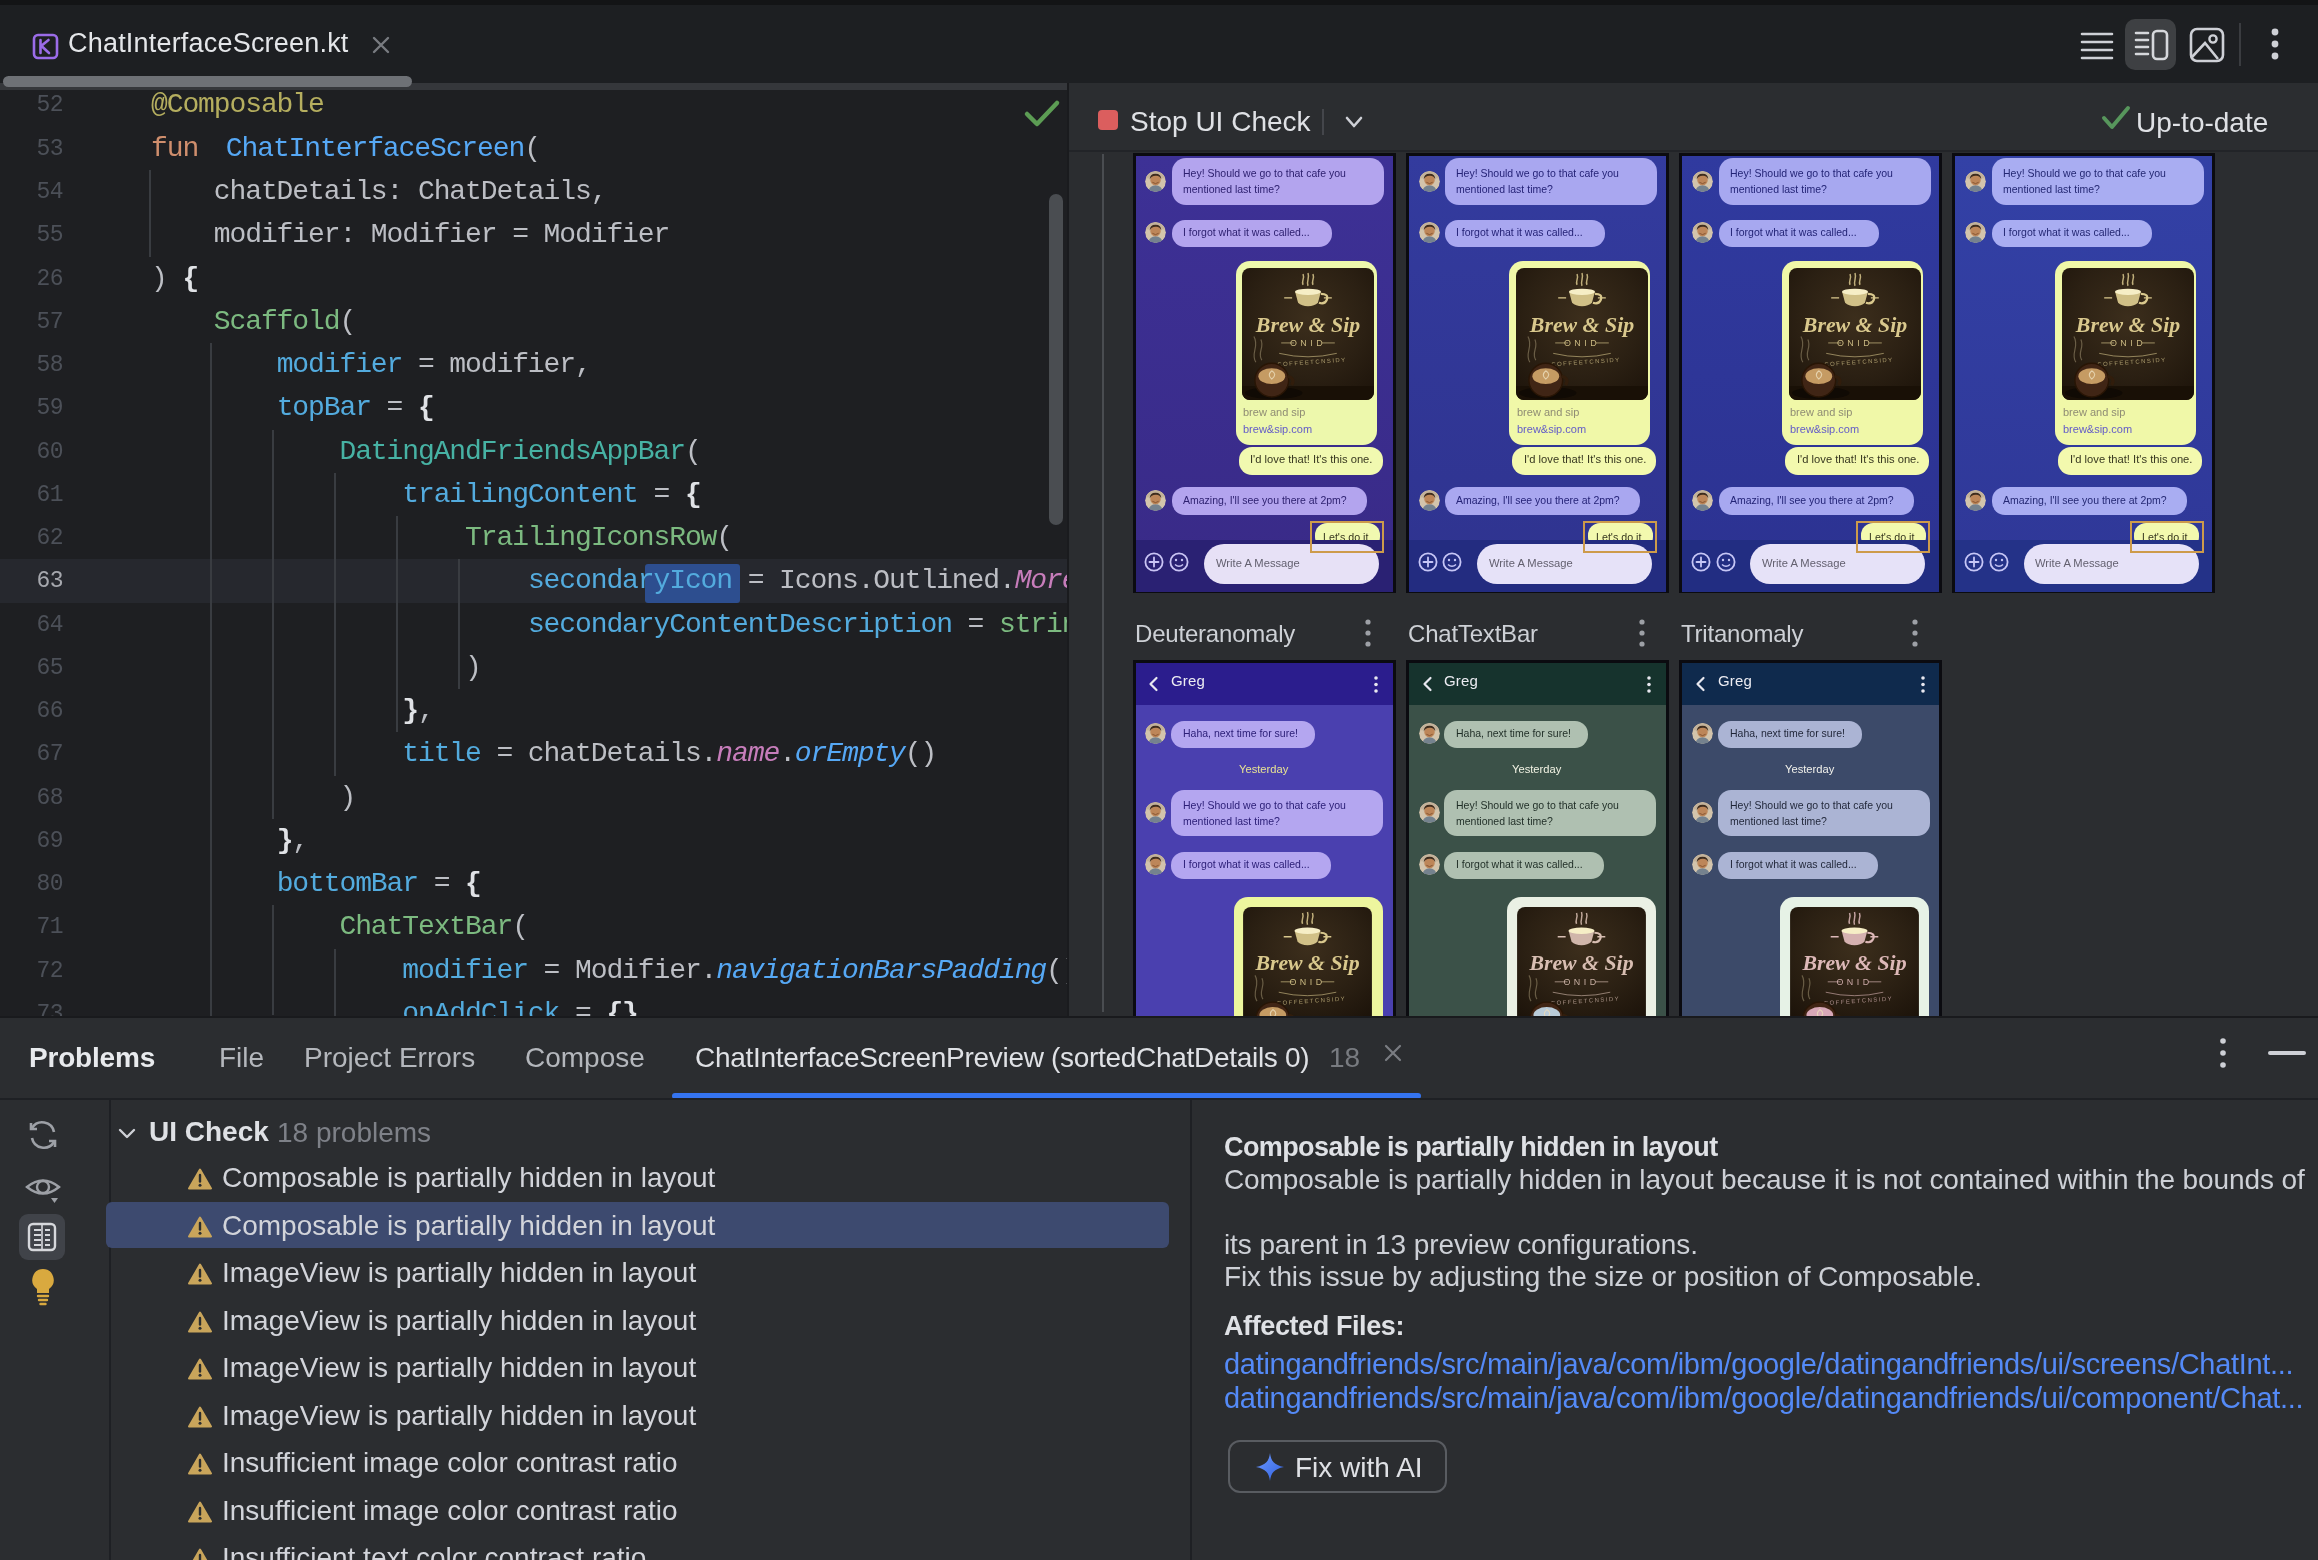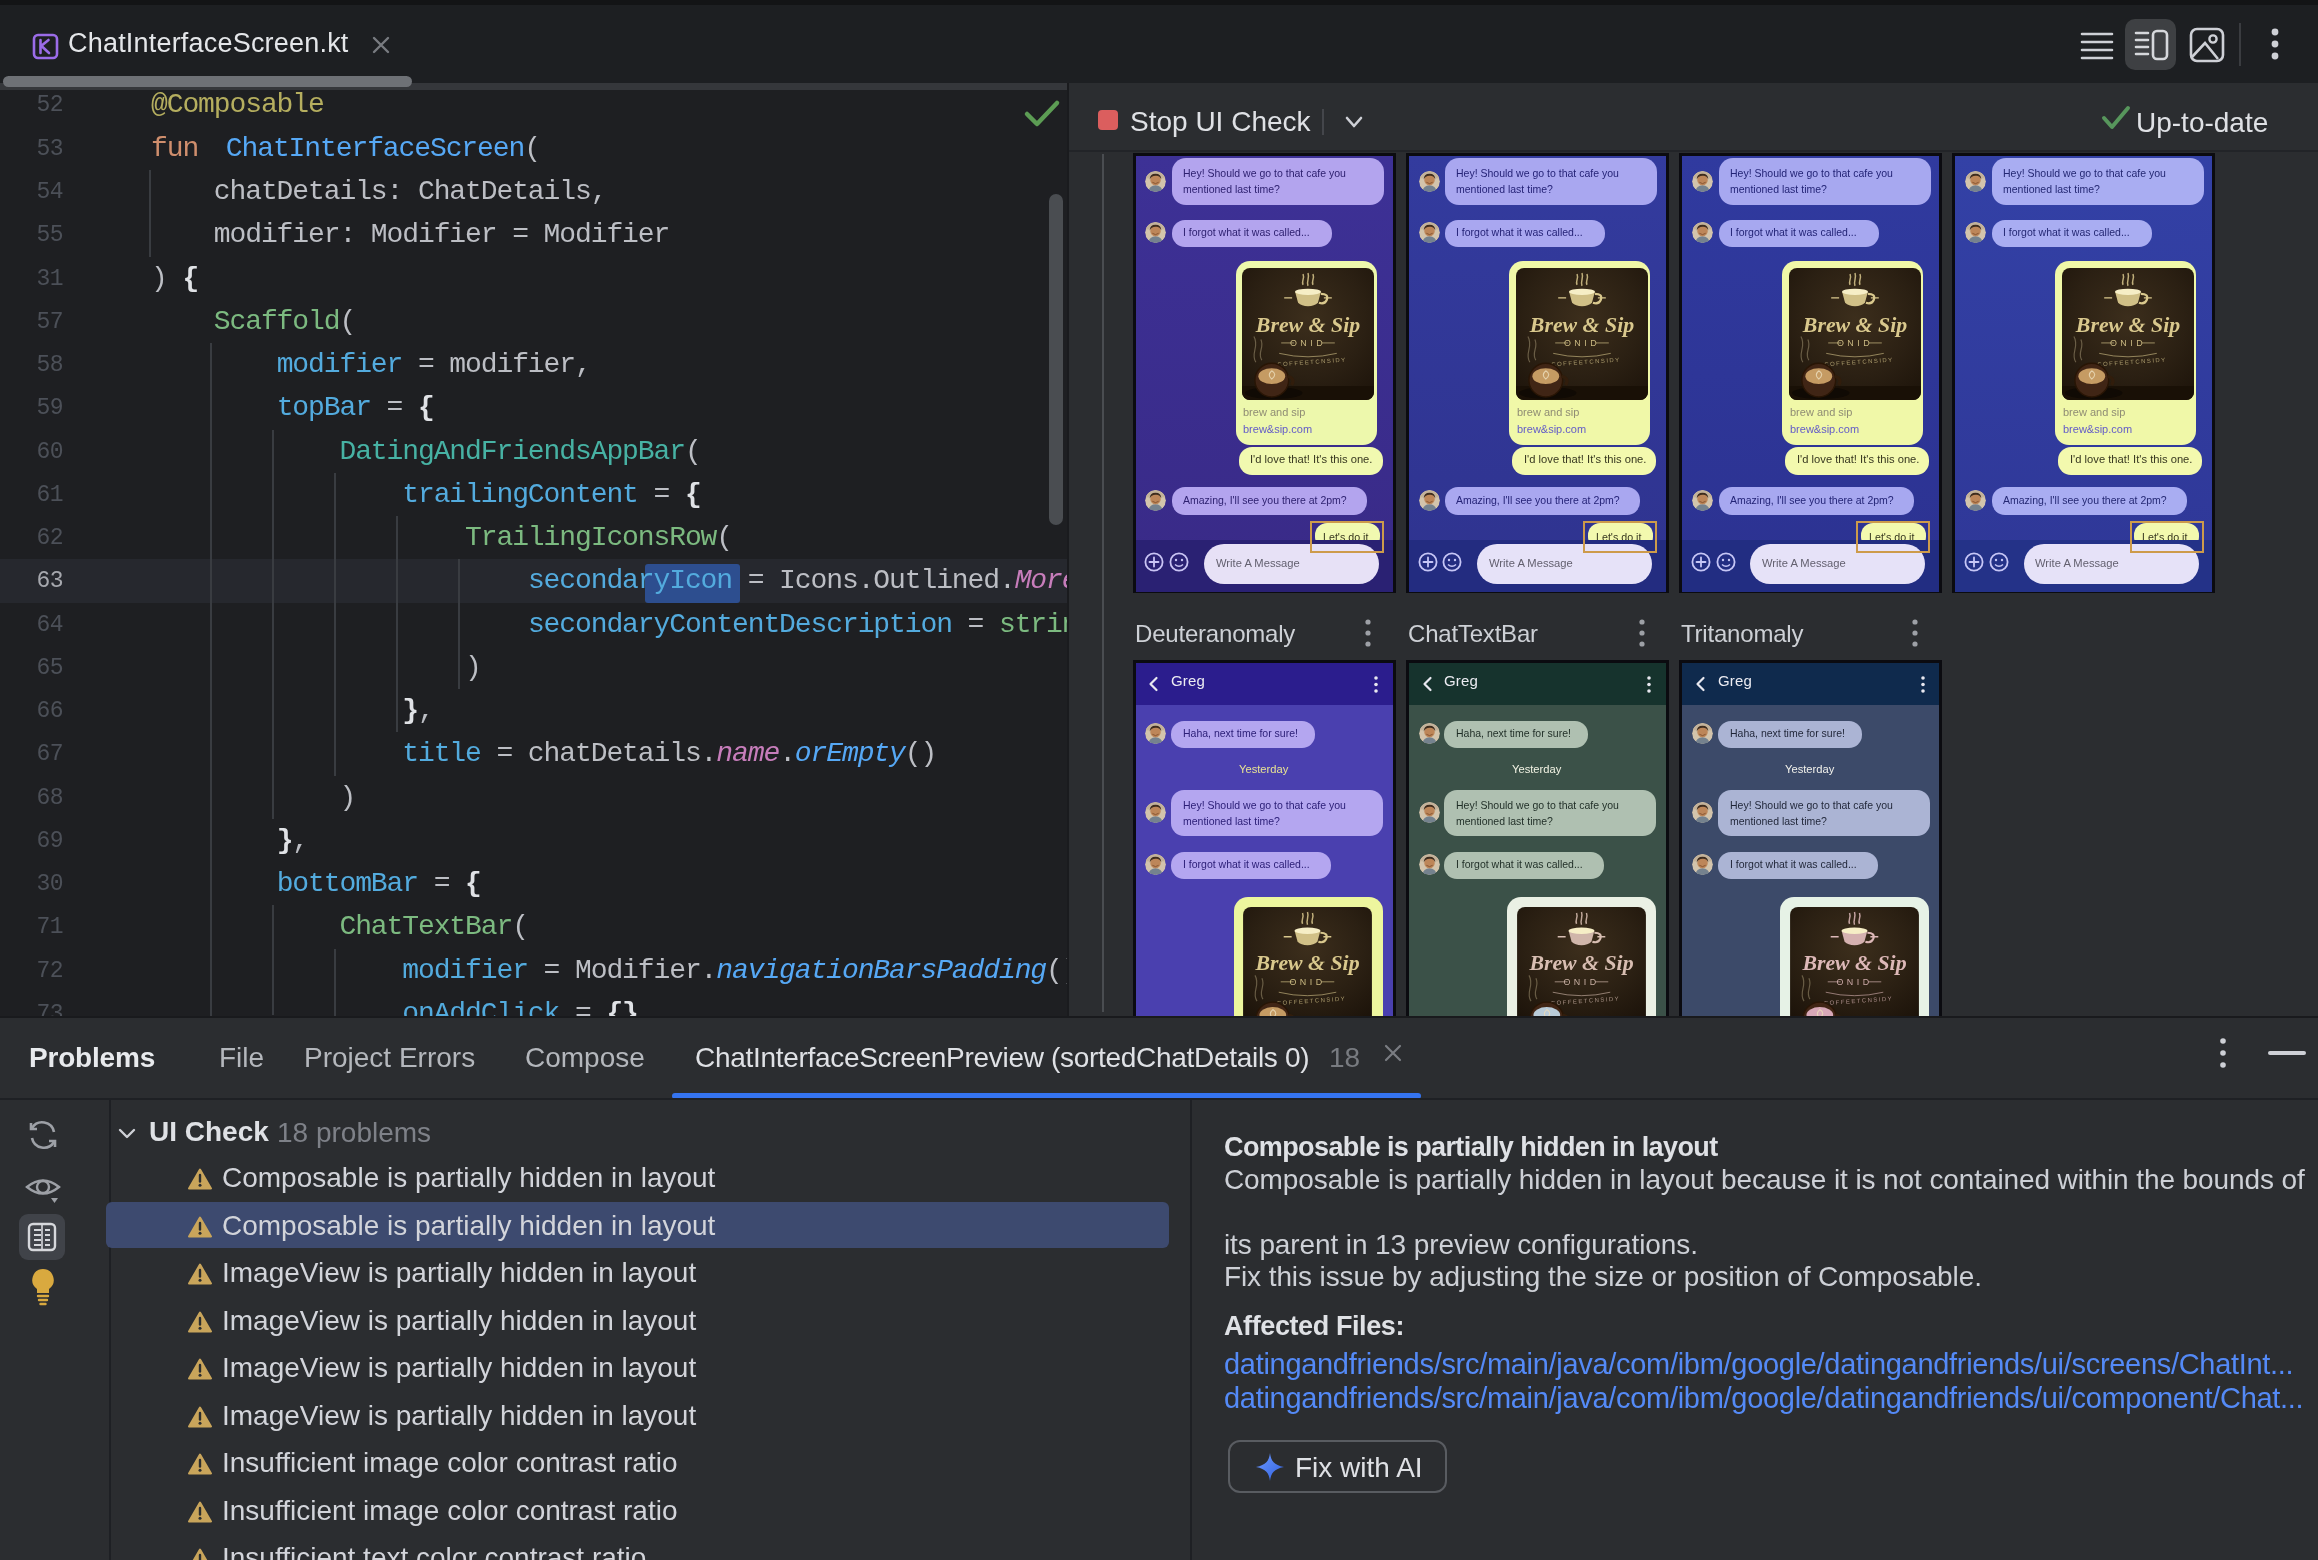--- a/index.html
+++ b/index.html
@@ -50,21 +50,21 @@
 <div class="abs" style="left:0;top:559px;width:1067px;height:44px;background:#26282E"></div>
 <div class="abs" style="left:645px;top:564px;width:95px;height:39px;background:#2D4E8F;border-radius:3px"></div>
 <div class="ln" style="top:83px;color:#4C5058">52</div>
 <div class="cl" style="top:83px"><span class="ann">@Composable</span></div>
 <div class="ln" style="top:127px;color:#4C5058">53</div>
 <div class="cl" style="top:127px"><span class="kw">fun</span> <span class="fn">ChatInterfaceScreen</span>(</div>
 <div class="ln" style="top:170px;color:#4C5058">54</div>
 <div class="cl" style="top:170px">    chatDetails: ChatDetails,</div>
 <div class="ln" style="top:213px;color:#4C5058">55</div>
 <div class="cl" style="top:213px">    modifier: Modifier = Modifier</div>
-<div class="ln" style="top:257px;color:#4C5058">31</div>
+<div class="ln" style="top:257px;color:#4C5058">26</div>
 <div class="cl" style="top:257px">) <span class="bb">{</span></div>
 <div class="ln" style="top:300px;color:#4C5058">57</div>
 <div class="cl" style="top:300px">    <span class="cg">Scaffold</span>(</div>
 <div class="ln" style="top:343px;color:#4C5058">58</div>
 <div class="cl" style="top:343px">        <span class="na">modifier</span> = modifier,</div>
 <div class="ln" style="top:386px;color:#4C5058">59</div>
 <div class="cl" style="top:386px">        <span class="na">topBar</span> = <span class="bb">{</span></div>
 <div class="ln" style="top:430px;color:#4C5058">60</div>
 <div class="cl" style="top:430px">            <span class="ct">DatingAndFriendsAppBar</span>(</div>
 <div class="ln" style="top:473px;color:#4C5058">61</div>
@@ -78,21 +78,21 @@
 <div class="ln" style="top:646px;color:#4C5058">65</div>
 <div class="cl" style="top:646px">                    )</div>
 <div class="ln" style="top:689px;color:#4C5058">66</div>
 <div class="cl" style="top:689px">                <span class="bb">}</span>,</div>
 <div class="ln" style="top:732px;color:#4C5058">67</div>
 <div class="cl" style="top:732px">                <span class="na">title</span> = chatDetails.<span class="pp">name</span>.<span class="eb">orEmpty</span>()</div>
 <div class="ln" style="top:776px;color:#4C5058">68</div>
 <div class="cl" style="top:776px">            )</div>
 <div class="ln" style="top:819px;color:#4C5058">69</div>
 <div class="cl" style="top:819px">        <span class="bb">}</span>,</div>
-<div class="ln" style="top:862px;color:#4C5058">30</div>
+<div class="ln" style="top:862px;color:#4C5058">80</div>
 <div class="cl" style="top:862px">        <span class="na">bottomBar</span> = <span class="bb">{</span></div>
 <div class="ln" style="top:905px;color:#4C5058">71</div>
 <div class="cl" style="top:905px">            <span class="cg">ChatTextBar</span>(</div>
 <div class="ln" style="top:949px;color:#4C5058">72</div>
 <div class="cl" style="top:949px">                <span class="na">modifier</span> = Modifier.<span class="eb">navigationBarsPadding</span>()</div>
 <div class="ln" style="top:992px;color:#4C5058">73</div>
 <div class="cl" style="top:992px">                <span class="na">onAddClick</span> = <span class="bb">{}</span></div>
 <div class="ig" style="left:149px;top:170px;height:87px"></div>
 <div class="ig" style="left:210px;top:343px;height:673px"></div>
 <div class="ig" style="left:272px;top:430px;height:389px"></div>

